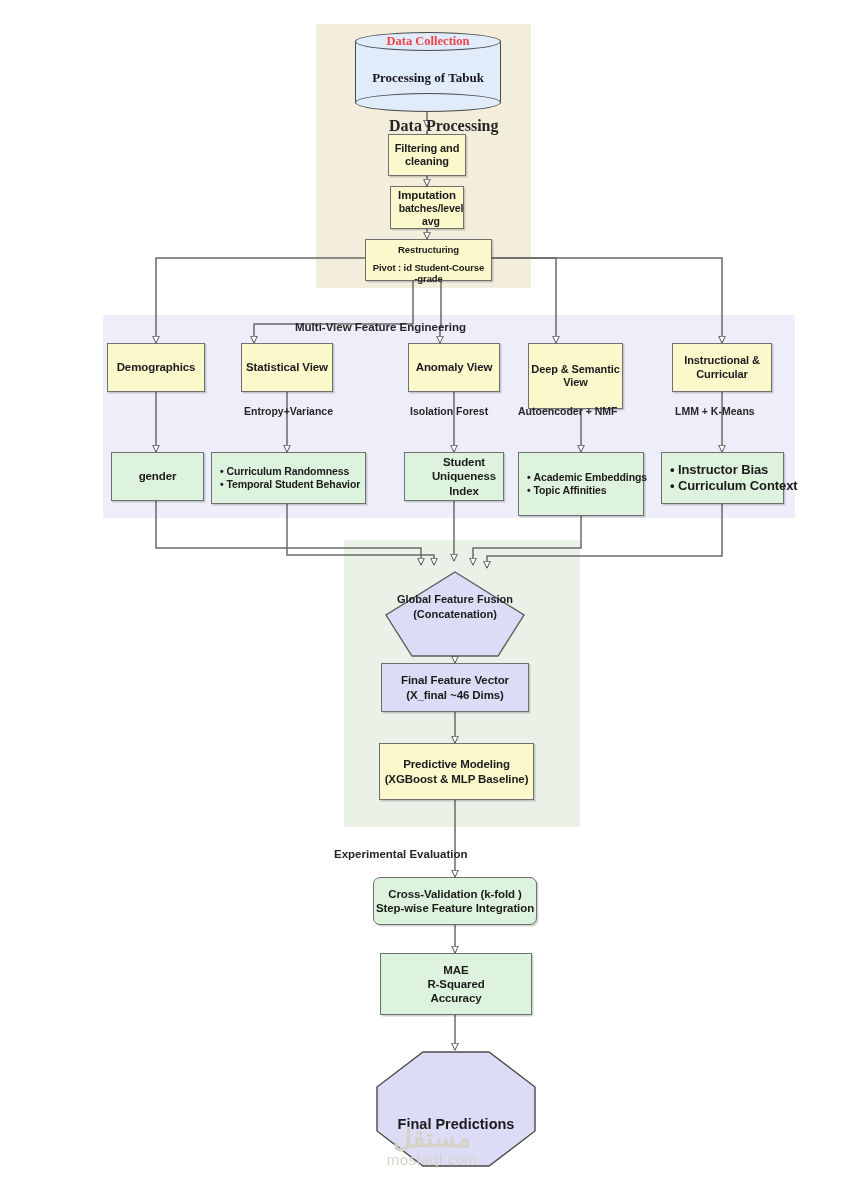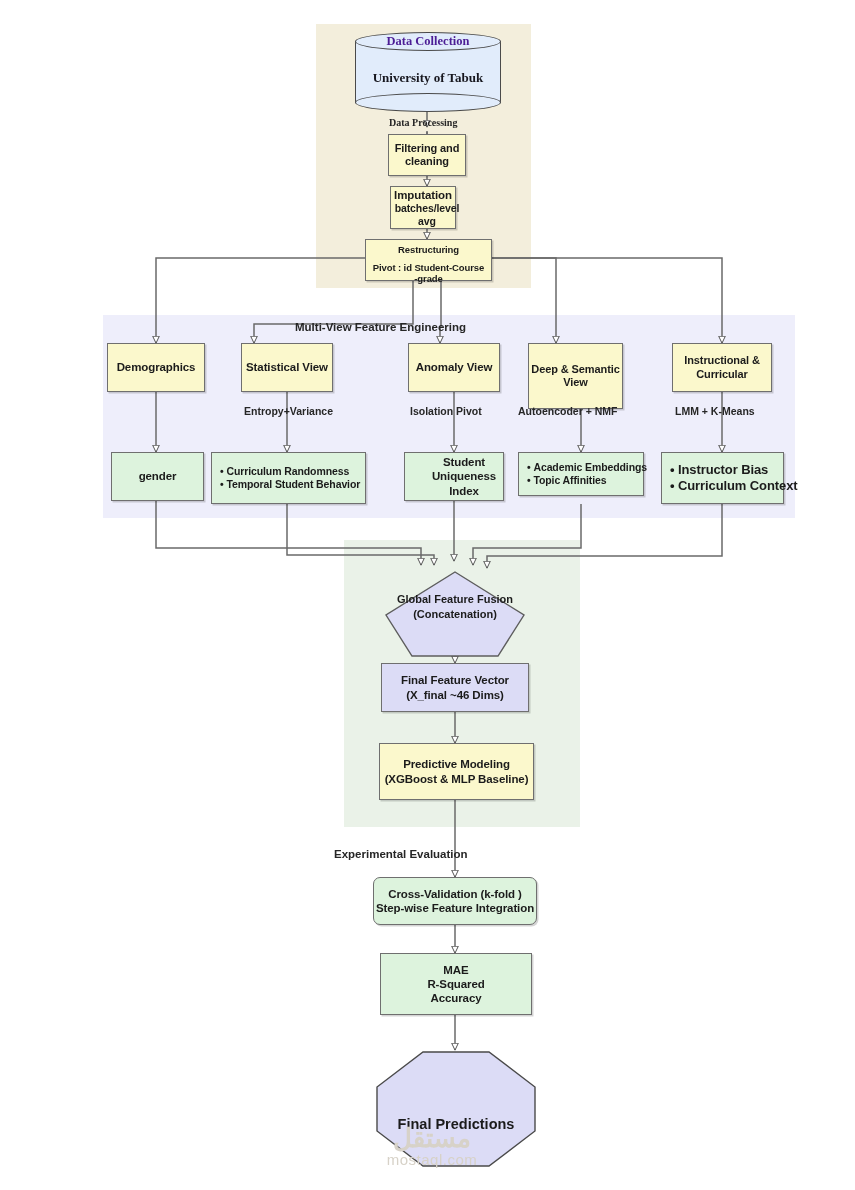--- a/index.html
+++ b/index.html
@@ -99,21 +99,21 @@
   .cyl-bottom { top: 61px; z-index: 1; background: #e1ecfb; }
   .cyl-label-top {
     position: absolute;
     z-index: 4;
     left: 0; top: 2px;
     width: 146px;
     text-align: center;
     font-family: "Liberation Serif", serif;
     font-weight: bold;
     font-size: 12.5px;
-    color: #4c1d95;
+    color: #ef4444;
   }
   .cyl-label-mid {
     position: absolute;
     z-index: 4;
     left: 0; top: 38px;
     width: 146px;
     text-align: center;
     font-family: "Liberation Serif", serif;
     font-weight: bold;
     font-size: 13px;
@@ -160,21 +160,21 @@
     position: absolute;
     z-index: 2;
     font-size: 10.5px;
     font-weight: bold;
     color: #262626;
     white-space: nowrap;
     line-height: 1;
   }
   .elabel.serif {
     font-family: "Liberation Serif", serif;
-    font-size: 10px;
+    font-size: 16px;
   }
   .elabel.big { font-size: 11.5px; }
 
   
   .watermark {
     position: absolute;
     z-index: 4;
     left: 347px; top: 1125px;
     width: 170px;
     text-align: center;
@@ -260,31 +260,31 @@
     <path class="w" d="M455,925 L455,953" marker-end="url(#ar)"></path>
 
     <path class="w" d="M455,1015 L455,1050" marker-end="url(#ar)"></path>
   </svg>
 
   <div class="cyl" style="left:355px; top:32px;">
     <div class="cyl-bottom"></div>
     <div class="cyl-body"></div>
     <div class="cyl-top"></div>
     <div class="cyl-label-top">Data Collection</div>
-    <div class="cyl-label-mid">University of Tabuk</div>
+    <div class="cyl-label-mid">Processing of Tabuk</div>
   </div>
 
   <div class="elabel serif" style="left:389px; top:118px;">Data Processing</div>
 
   <div class="node box fill-yellow" style="left:388px; top:134px; width:78px; height:42px; font-size:11px;">
     <span class="line">Filtering and</span>
     <span class="line">cleaning</span>
   </div>
 
-  <div class="node box fill-yellow" style="left:390px; top:186px; width:66px; height:43px; font-size:11.5px;">
+  <div class="node box fill-yellow" style="left:390px; top:186px; width:74px; height:43px; font-size:11.5px;">
     <span class="line">Imputation</span>
     <span class="line sub">batches/level</span>
     <span class="line sub">avg</span>
   </div>
 
   <div class="node box fill-yellow" style="left:365px; top:239px; width:127px; height:42px; font-size:9.5px; justify-content:flex-start; padding-top:4px;">
     <span class="line">Restructuring</span>
     <span class="line" style="margin-top:6px;">Pivot : id Student-Course</span>
     <span class="line">-grade</span>
   </div>
@@ -303,39 +303,39 @@
   <div class="node box fill-yellow" style="left:528px; top:343px; width:95px; height:66px; font-size:11px;">
     <span class="line">Deep &amp; Semantic</span>
     <span class="line">View</span>
   </div>
   <div class="node box fill-yellow" style="left:672px; top:343px; width:100px; height:49px; font-size:11px;">
     <span class="line">Instructional &amp;</span>
     <span class="line">Curricular</span>
   </div>
 
   <div class="elabel" style="left:244px; top:406px;">Entropy+Variance</div>
-  <div class="elabel" style="left:410px; top:406px;">Isolation Pivot</div>
+  <div class="elabel" style="left:410px; top:406px;">Isolation Forest</div>
   <div class="elabel" style="left:518px; top:406px;">Autoencoder + NMF</div>
   <div class="elabel" style="left:675px; top:406px;">LMM + K-Means</div>
 
   <div class="node box fill-green" style="left:111px; top:452px; width:93px; height:49px; font-size:11.5px;">
     <span class="line">gender</span>
   </div>
 
   <div class="node box fill-green bullets" style="left:211px; top:452px; width:155px; height:52px; font-size:10.5px;">
     <span class="line">•&nbsp;<span>Curriculum Randomness</span></span>
     <span class="line">•&nbsp;<span>Temporal Student Behavior</span></span>
   </div>
 
   <div class="node box fill-green" style="left:404px; top:452px; width:100px; height:49px; font-size:11.5px;padding-left:20px;">
     <span class="line">Student</span>
     <span class="line">Uniqueness Index</span>
   </div>
 
-  <div class="node box fill-green bullets" style="left:518px; top:452px; width:126px; height:44px; font-size:10.5px;">
+  <div class="node box fill-green bullets" style="left:518px; top:452px; width:126px; height:64px; font-size:10.5px;">
     <span class="line">•&nbsp;<span>Academic Embeddings</span></span>
     <span class="line">•&nbsp;<span>Topic Affinities</span></span>
   </div>
 
   <div class="node box fill-green bullets" style="left:661px; top:452px; width:123px; height:52px; font-size:13px;">
     <span class="line">•&nbsp;<span>Instructor Bias</span></span>
     <span class="line">•&nbsp;<span>Curriculum Context</span></span>
   </div>
 
   <div class="pentagon" style="left:384px; top:570px;">

